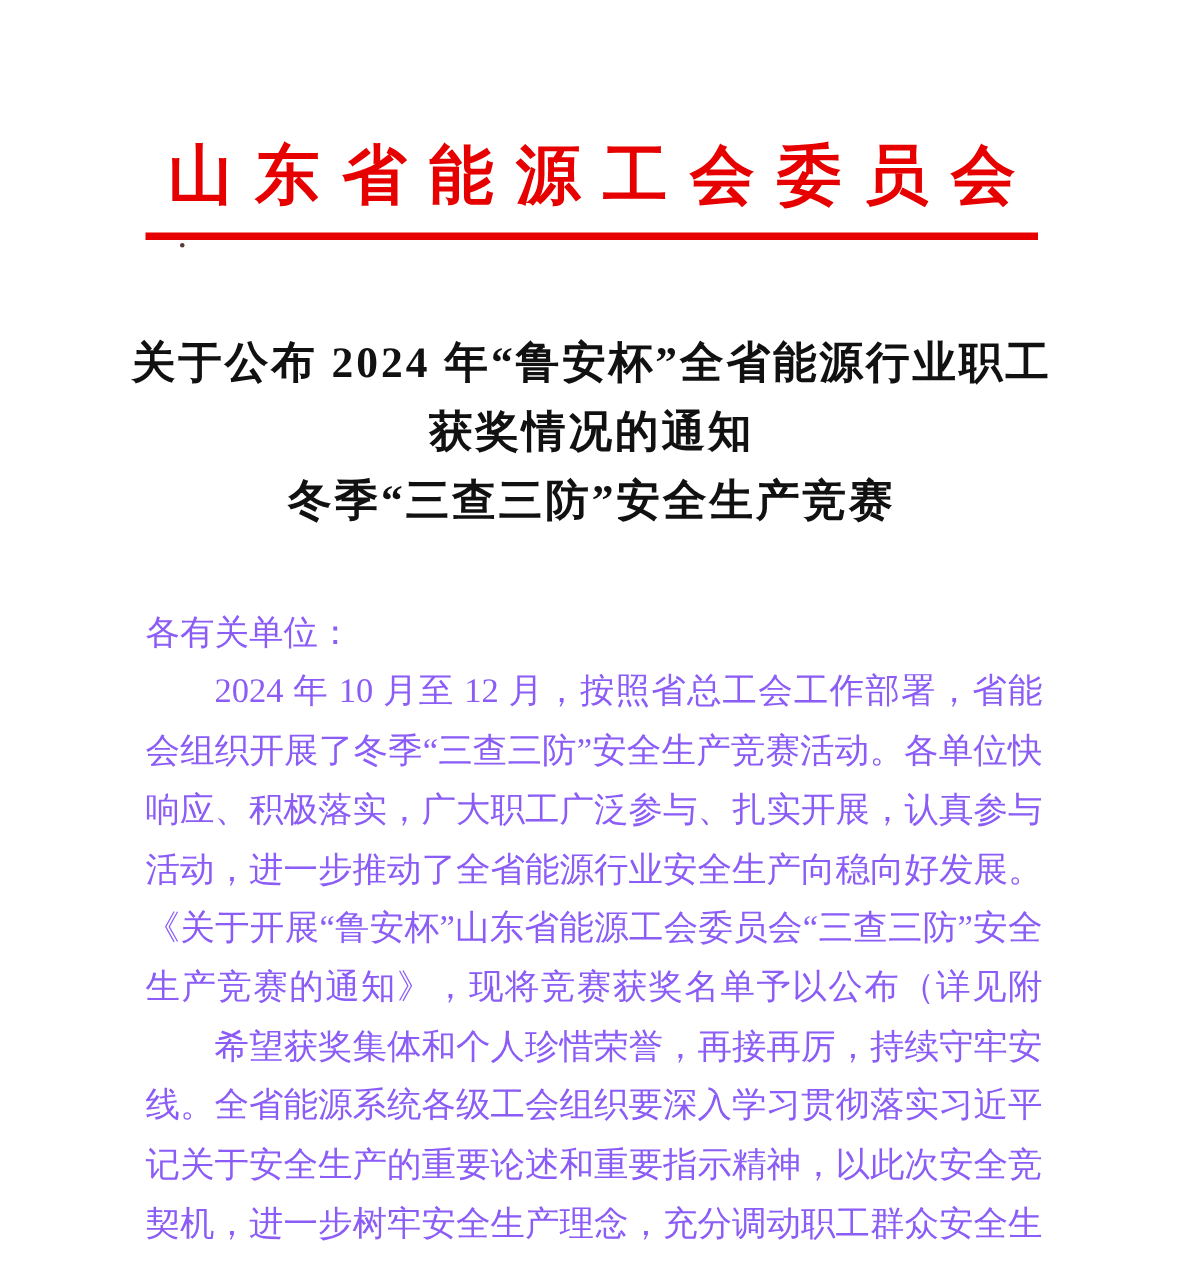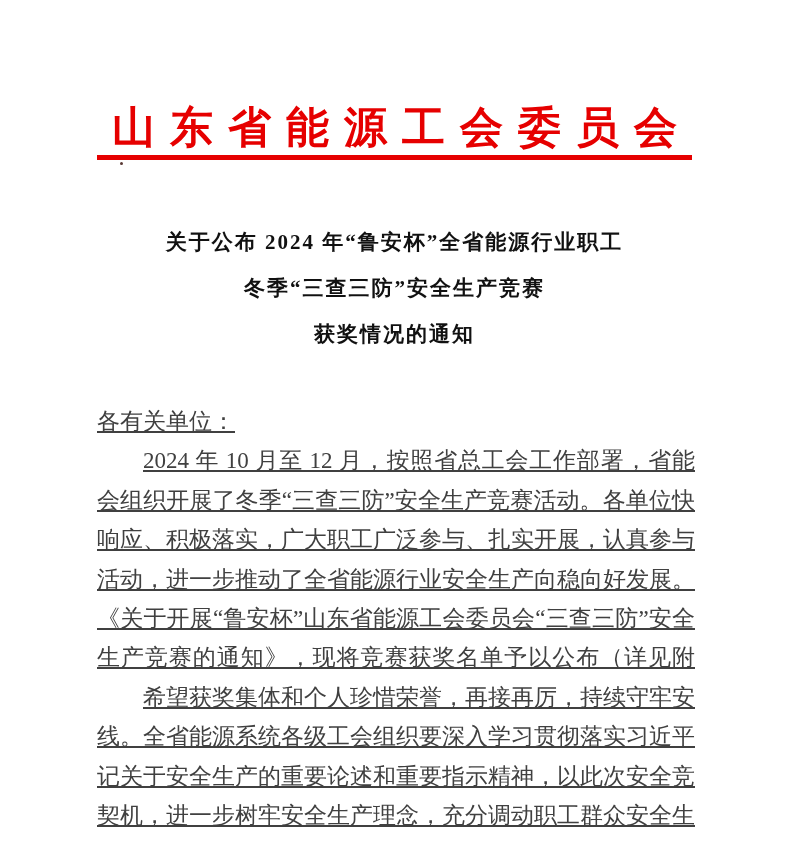--- a/index.html
+++ b/index.html
@@ -9,21 +9,21 @@
     width: 789px;
     height: 846px;
     margin: 0 auto;
     background: #ffffff;
     overflow: hidden;
     font-family: "Liberation Serif", "DejaVu Serif", serif;
   }
   
   .org-header {
     position: absolute;
-    top: 102px;
+    top: 92px;
     left: 0;
     width: 100%;
     text-align: center;
     line-height: 52px;
   }
   .org-header .org-name {
     display: inline-block;
     font-size: 43px;
     font-weight: bold;
     color: #e60000;
@@ -51,36 +51,35 @@
   
   .doc-title {
     position: absolute;
     top: 219px;
     left: 45px;
     width: 699px;
     text-align: center;
     color: #111111;
   }
   .tline {
-    font-size: 21px;
+    font-size: 29px;
     font-weight: bold;
     line-height: 46px;
     letter-spacing: 2px;
     white-space: nowrap;
   }
   
   .doc-body {
     position: absolute;
     top: 402px;
     left: 97px;
     width: 598px;
-    color: #404040;
+    color: #8b5cf6;
     font-size: 23px;
     line-height: 39.4px;
-    text-decoration: underline;
   }
   .bline {
     width: 100%;
     white-space: nowrap;
   }
   .bline.just {
     white-space: normal;
     text-align: justify;
     text-align-last: justify;
     text-justify: inter-character;
@@ -98,22 +97,22 @@
 
   <div class="org-header">
     <span class="org-name">山东省能源工会委员会</span>
   </div>
 
   <div class="red-rule"></div>
   <div class="ink-speck"></div>
 
   <div class="doc-title">
     <div class="tline">关于公布 2024 年“鲁安杯”全省能源行业职工</div>
+    <div class="tline">获奖情况的通知</div>
     <div class="tline">冬季“三查三防”安全生产竞赛</div>
-    <div class="tline">获奖情况的通知</div>
   </div>
 
   <div class="doc-body">
     <div class="bline">各有关单位：</div>
     <div class="bline just indent">2024 年 10 月至 12 月，按照省总工会工作部署，省能源工</div>
     <div class="bline just">会组织开展了冬季“三查三防”安全生产竞赛活动。各单位快速</div>
     <div class="bline just">响应、积极落实，广大职工广泛参与、扎实开展，认真参与竞赛</div>
     <div class="bline just">活动，进一步推动了全省能源行业安全生产向稳向好发展。根据</div>
     <div class="bline just">《关于开展“鲁安杯”山东省能源工会委员会“三查三防”安全</div>
     <div class="bline just">生产竞赛的通知》，现将竞赛获奖名单予以公布（详见附件）。</div>

